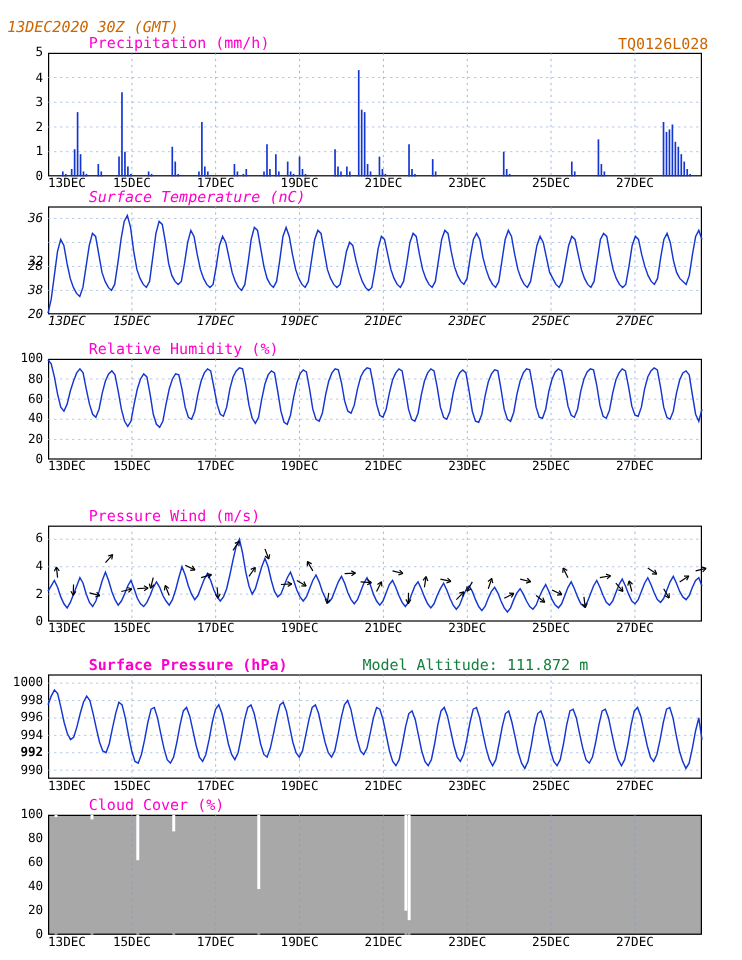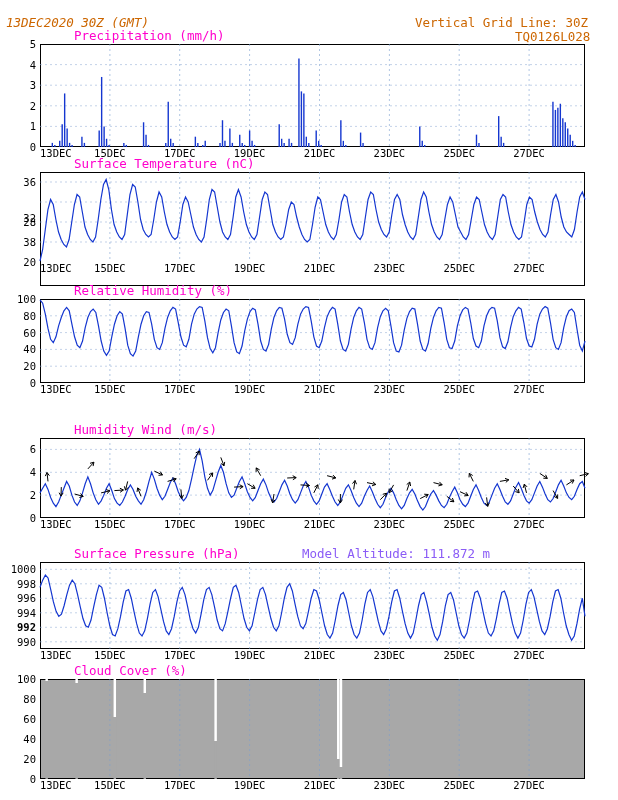--- a/index.html
+++ b/index.html
@@ -10,36 +10,35 @@
   .hdr .l1{position:absolute;left:6px;top:2px;}
   .hdr .l2{position:absolute;left:6px;top:16px;font-style:italic;}
   .hdr .r1{position:absolute;left:415px;top:16px;}
   .hdr .r2{position:absolute;left:515px;top:30px;}
 
   .panel{position:absolute;left:40px;width:545px;}
   .plotbox{position:absolute;left:0;top:0;width:545px;height:100%;border:1px solid #000;box-sizing:border-box;background:#fff;}
   .cloudbox{background:#a8a8a8;}
 
   .ptitle{position:absolute;color:#ff00cc;font-size:12.5px;white-space:pre;}
-  .ptitle2{position:absolute;color:#8b5cf6;font-size:12.5px;white-space:pre;}
+  .ptitle2{position:absolute;color:#15803d;font-size:12.5px;white-space:pre;}
   .ytick{position:absolute;left:-38px;width:34px;text-align:right;color:#000;font-size:10.5px;line-height:10px;transform:translateY(-5px);}
 
   .xtick{position:absolute;color:#000;font-size:10.5px;line-height:10px;white-space:nowrap;transform:translateX(-50%);}
   .xaxisrow{position:absolute;left:0;width:545px;height:12px;}
 
   svg{position:absolute;left:0;top:0;overflow:visible;}
 </style>
 </head>
 <body>
 
 <div class="page">
 
   <div class="hdr">
     <div class="l2">13DEC2020 30Z (GMT)</div>
-    <div class="r1">Vertical Grid Line: 30Z</div>
     <div class="r2">TQ0126L028</div>
   </div>
 
   <div class="panel" id="p0" style="top:44px;height:103px;">
     <div class="plotbox"></div>
     <div class="ptitle" style="left:34px;top:-16px;">Precipitation (mm/h)</div>
     <svg width="545" height="103" viewBox="0 0 545 103">
         <line x1="0" y1="82.4" x2="545" y2="82.4" stroke="#9ab4d8" stroke-width="0.6" stroke-dasharray="2 3"></line>
         <line x1="0" y1="61.8" x2="545" y2="61.8" stroke="#9ab4d8" stroke-width="0.6" stroke-dasharray="2 3"></line>
         <line x1="0" y1="41.2" x2="545" y2="41.2" stroke="#9ab4d8" stroke-width="0.6" stroke-dasharray="2 3"></line>
@@ -138,21 +137,21 @@
         <div class="xtick" style="left: 489.1px; top: 0px;">27DEC</div>
       </div>
   <div class="ytick" style="top: 103px;">0</div>
       <div class="ytick" style="top: 82.4px;">1</div>
       <div class="ytick" style="top: 61.8px;">2</div>
       <div class="ytick" style="top: 41.2px;">3</div>
       <div class="ytick" style="top: 20.6px;">4</div>
       <div class="ytick" style="top: 0px;">5</div>
     </div>
 
-  <div class="panel" id="p1" style="top:172px;height:114px;">
+  <div class="panel" id="p1" style="top:172px;height:90px;font-style:italic;">
     <div class="plotbox"></div>
     <div class="ptitle" style="left:34px;top:-16px;">Surface Temperature (nC)</div>
     <svg width="545" height="90" viewBox="0 0 545 90">
         <line x1="0" y1="70.0" x2="545" y2="70.0" stroke="#9ab4d8" stroke-width="0.6" stroke-dasharray="2 3"></line>
         <line x1="0" y1="50.0" x2="545" y2="50.0" stroke="#9ab4d8" stroke-width="0.6" stroke-dasharray="2 3"></line>
         <line x1="0" y1="30.0" x2="545" y2="30.0" stroke="#9ab4d8" stroke-width="0.6" stroke-dasharray="2 3"></line>
         <line x1="0" y1="10.0" x2="545" y2="10.0" stroke="#9ab4d8" stroke-width="0.6" stroke-dasharray="2 3"></line>
         <line x1="69.9" y1="0" x2="69.9" y2="90" stroke="#7a9fd0" stroke-width="0.6" stroke-dasharray="2 3"></line>
         <line x1="139.7" y1="0" x2="139.7" y2="90" stroke="#7a9fd0" stroke-width="0.6" stroke-dasharray="2 3"></line>
         <line x1="209.6" y1="0" x2="209.6" y2="90" stroke="#7a9fd0" stroke-width="0.6" stroke-dasharray="2 3"></line>
@@ -209,21 +208,21 @@
   <div class="ytick" style="top: 84px;">0</div>
       <div class="ytick" style="top: 67.2px;">20</div>
       <div class="ytick" style="top: 50.4px;">40</div>
       <div class="ytick" style="top: 33.6px;">60</div>
       <div class="ytick" style="top: 16.8px;">80</div>
       <div class="ytick" style="top: 0px;">100</div>
     </div>
 
   <div class="panel" id="p3" style="top:438px;height:80px;">
     <div class="plotbox"></div>
-    <div class="ptitle" style="left:34px;top:-16px;">Humidity Wind (m/s)</div>
+    <div class="ptitle" style="left:34px;top:-16px;">Pressure Wind (m/s)</div>
     <svg width="545" height="80" viewBox="0 0 545 80">
         <line x1="0" y1="57.1" x2="545" y2="57.1" stroke="#9ab4d8" stroke-width="0.6" stroke-dasharray="2 3"></line>
         <line x1="0" y1="34.3" x2="545" y2="34.3" stroke="#9ab4d8" stroke-width="0.6" stroke-dasharray="2 3"></line>
         <line x1="0" y1="11.4" x2="545" y2="11.4" stroke="#9ab4d8" stroke-width="0.6" stroke-dasharray="2 3"></line>
         <line x1="69.9" y1="0" x2="69.9" y2="80" stroke="#7a9fd0" stroke-width="0.6" stroke-dasharray="2 3"></line>
         <line x1="139.7" y1="0" x2="139.7" y2="80" stroke="#7a9fd0" stroke-width="0.6" stroke-dasharray="2 3"></line>
         <line x1="209.6" y1="0" x2="209.6" y2="80" stroke="#7a9fd0" stroke-width="0.6" stroke-dasharray="2 3"></line>
         <line x1="279.5" y1="0" x2="279.5" y2="80" stroke="#7a9fd0" stroke-width="0.6" stroke-dasharray="2 3"></line>
         <line x1="349.4" y1="0" x2="349.4" y2="80" stroke="#7a9fd0" stroke-width="0.6" stroke-dasharray="2 3"></line>
         <line x1="419.2" y1="0" x2="419.2" y2="80" stroke="#7a9fd0" stroke-width="0.6" stroke-dasharray="2 3"></line>
@@ -364,21 +363,21 @@
         <div class="xtick" style="left: 489.1px; top: 0px;">27DEC</div>
       </div>
   <div class="ytick" style="top: 80px;">0</div>
       <div class="ytick" style="top: 57.1px;">2</div>
       <div class="ytick" style="top: 34.3px;">4</div>
       <div class="ytick" style="top: 11.4px;">6</div>
     </div>
 
   <div class="panel" id="p4" style="top:562px;height:87px;">
     <div class="plotbox"></div>
-    <div class="ptitle" style="left:34px;top:-16px;">Surface Pressure (hPa)</div>
+    <div class="ptitle" style="left:34px;top:-16px;font-weight:bold;">Surface Pressure (hPa)</div>
     <div class="ptitle2" style="left:262px;top:-16px;">Model Altitude: 111.872 m</div>
     <svg width="545" height="87" viewBox="0 0 545 87">
         <line x1="0" y1="79.8" x2="545" y2="79.8" stroke="#9ab4d8" stroke-width="0.6" stroke-dasharray="2 3"></line>
         <line x1="0" y1="65.3" x2="545" y2="65.3" stroke="#9ab4d8" stroke-width="0.6" stroke-dasharray="2 3"></line>
         <line x1="0" y1="50.8" x2="545" y2="50.8" stroke="#9ab4d8" stroke-width="0.6" stroke-dasharray="2 3"></line>
         <line x1="0" y1="36.3" x2="545" y2="36.3" stroke="#9ab4d8" stroke-width="0.6" stroke-dasharray="2 3"></line>
         <line x1="0" y1="21.8" x2="545" y2="21.8" stroke="#9ab4d8" stroke-width="0.6" stroke-dasharray="2 3"></line>
         <line x1="0" y1="7.3" x2="545" y2="7.3" stroke="#9ab4d8" stroke-width="0.6" stroke-dasharray="2 3"></line>
         <line x1="69.9" y1="0" x2="69.9" y2="87" stroke="#7a9fd0" stroke-width="0.6" stroke-dasharray="2 3"></line>
         <line x1="139.7" y1="0" x2="139.7" y2="87" stroke="#7a9fd0" stroke-width="0.6" stroke-dasharray="2 3"></line>

